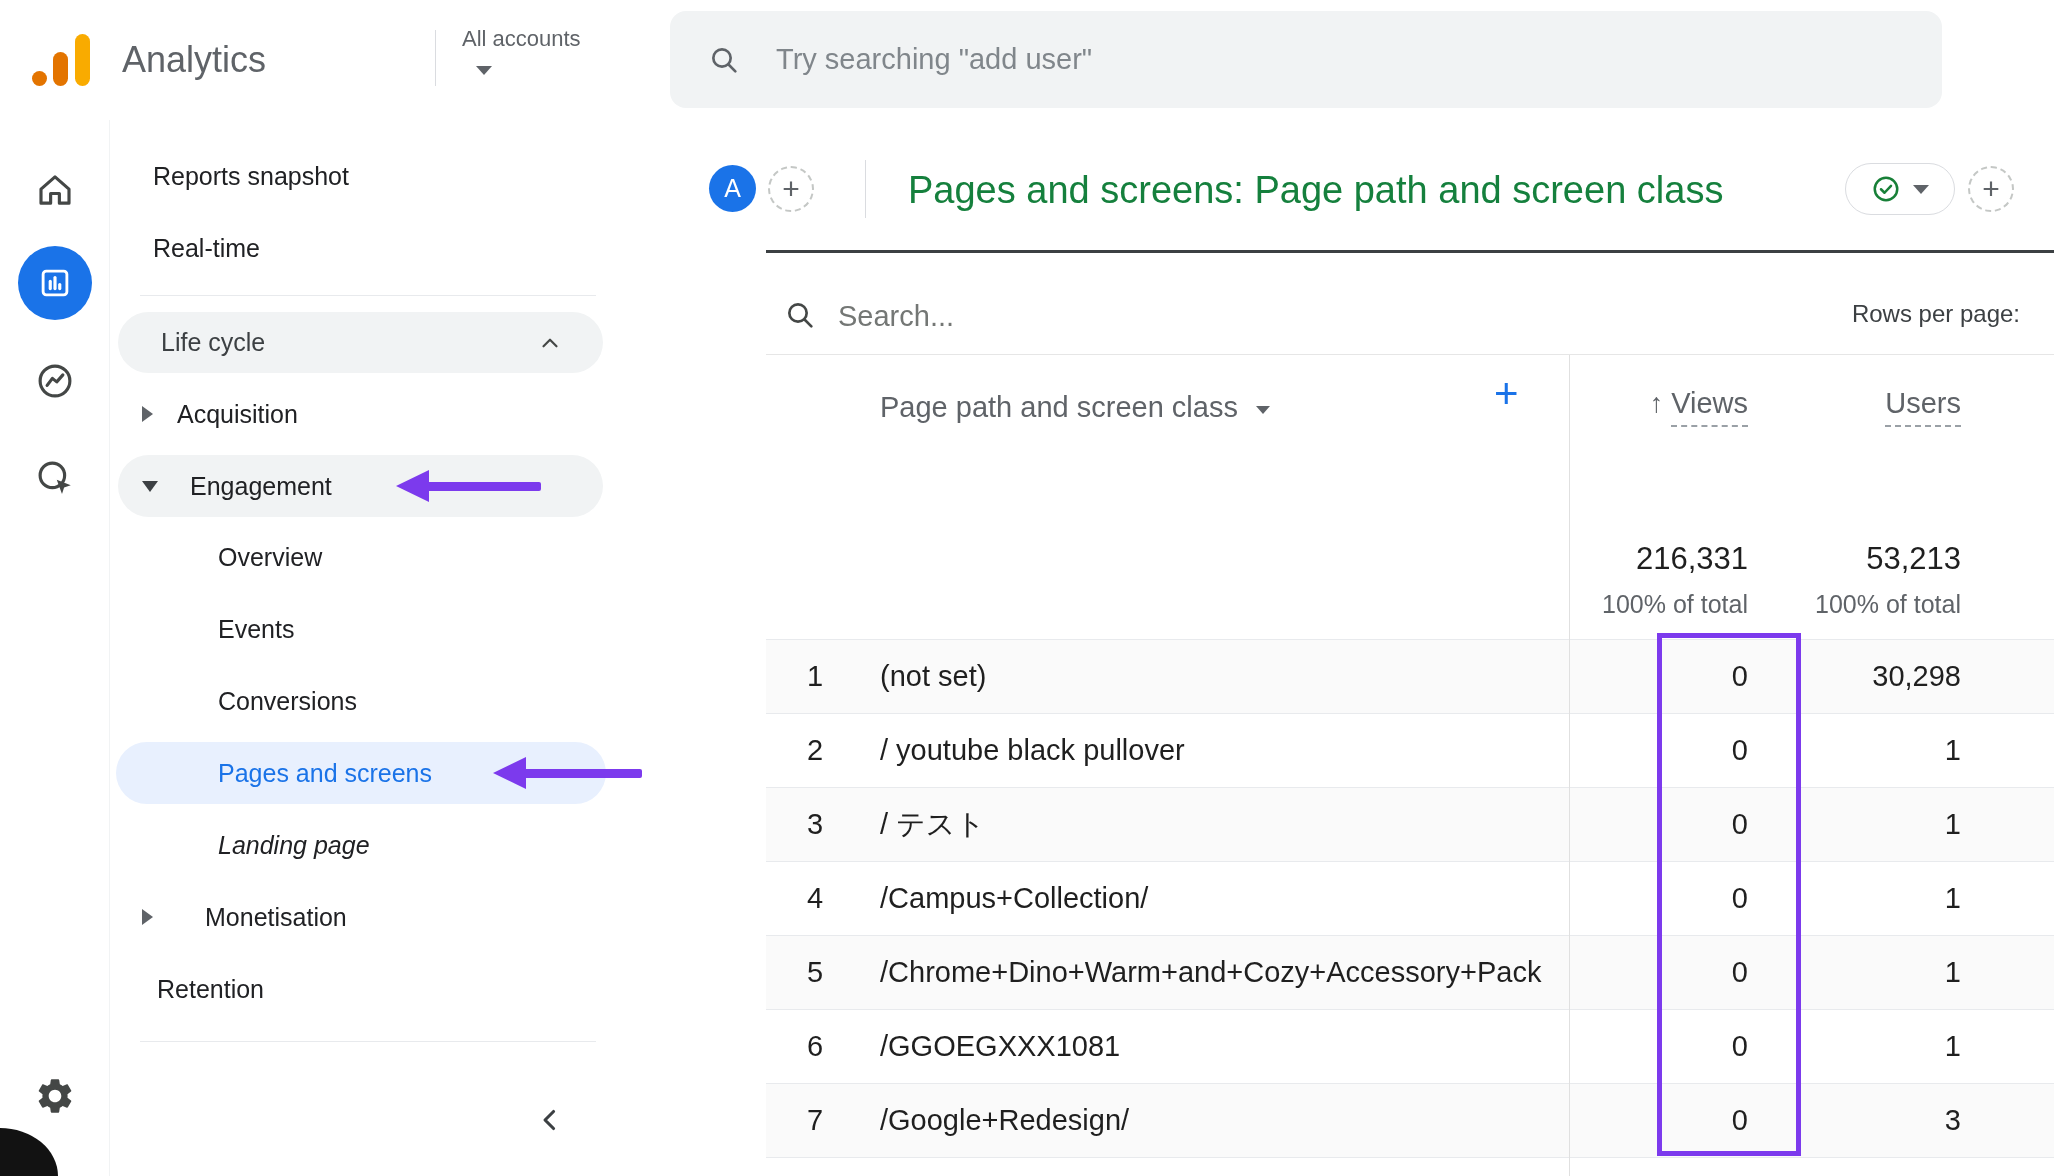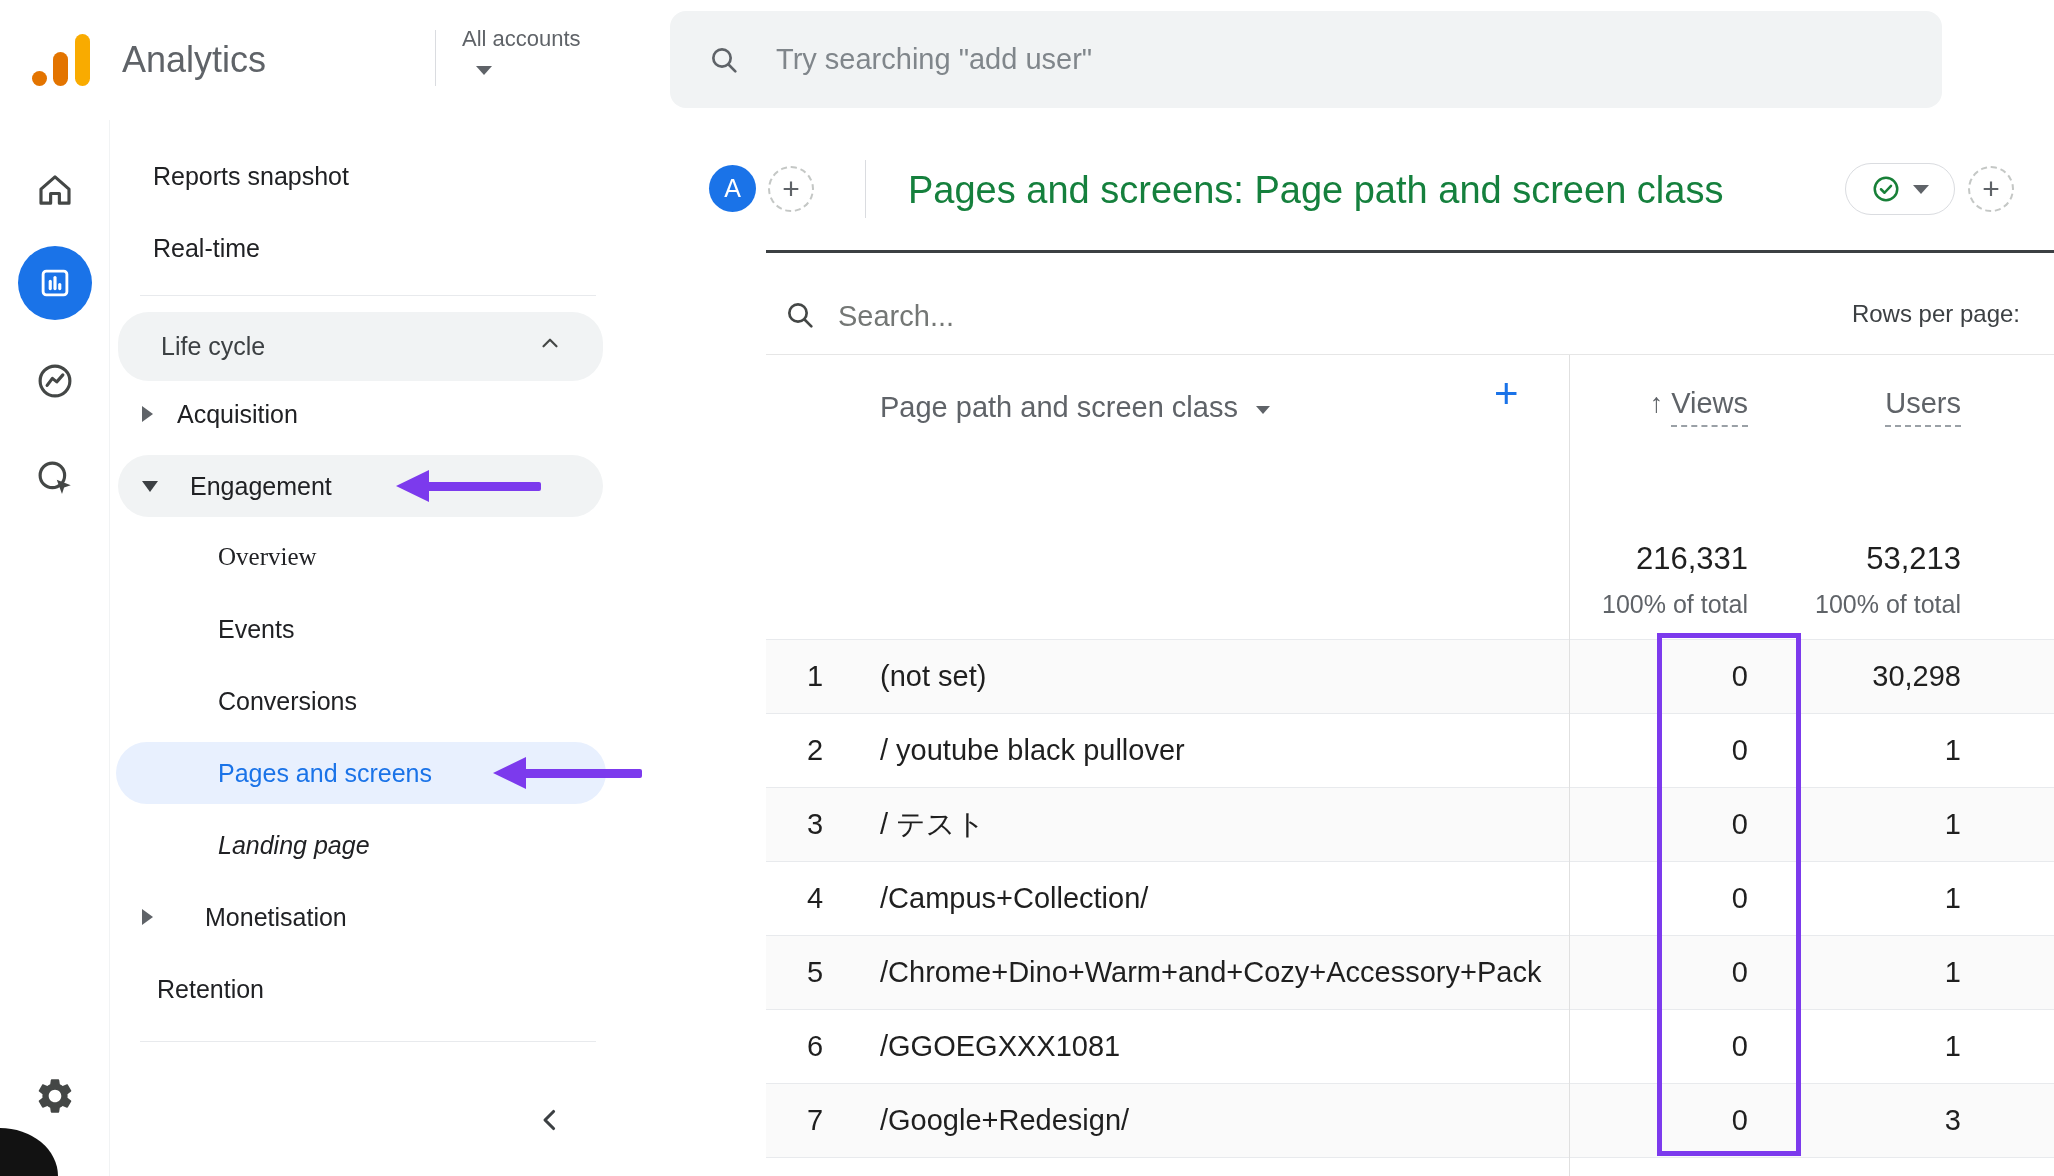--- a/index.html
+++ b/index.html
@@ -37,21 +37,21 @@
   .sb-row { position: absolute; left: 0; width: 100%; height: 62px; display: flex; align-items: center; cursor: pointer; font-size: 25px; color: #202124; }
   .sb-pill { position: absolute; left: 8px; width: 485px; height: 62px; border-radius: 31px; background: #f1f3f4; }
   .sb-divider { position: absolute; left: 30px; width: 456px; height: 1px; background: #e8eaed; }
   .tri-right { width: 0; height: 0; border-top: 8px solid transparent; border-bottom: 8px solid transparent; border-left: 11px solid #5f6368; }
   .tri-down { width: 0; height: 0; border-left: 8px solid transparent; border-right: 8px solid transparent; border-top: 11px solid #3c4043; }
   .cat-label { margin-left: 75px; font-weight: 500; }
   .cat-label.with-tri { margin-left: 24px; }
   .sub-label { margin-left: 108px; font-weight: 400; }
   .plain-label { margin-left: 43px; font-weight: 400; }
   .sb-tri { margin-left: 32px; }
-  .lifecycle-pill { position: absolute; left: 8px; top: 192px; width: 485px; height: 69px; border-radius: 31px; background: #f1f3f4; display: flex; align-items: center; cursor: pointer; }
+  .lifecycle-pill { position: absolute; left: 8px; top: 192px; width: 485px; height: 61px; border-radius: 31px; background: #f1f3f4; display: flex; align-items: center; cursor: pointer; }
   .lifecycle-label { margin-left: 43px; font-size: 25px; font-weight: 500; color: #3c4043; }
   .lifecycle-chevron { position: absolute; right: 40px; top: 18px; }
   .pages-pill { background: #e8f0fe; }
   .pages-label { color: #1a73e8; font-weight: 500; }
   .collapse-btn { position: absolute; left: 421px; top: 981px; width: 38px; height: 38px; display: flex; align-items: center; justify-content: center; cursor: pointer; }
 
   
   .avatar { position: absolute; left: 709px; top: 165px; width: 47px; height: 47px; border-radius: 50%; background: #1a73e8; color: #fff; font-size: 25px; display: flex; align-items: center; justify-content: center; cursor: pointer; }
   .dashed-plus { position: absolute; width: 46px; height: 46px; border: 2px dashed #c4c7c5; border-radius: 50%; color: #5f6368; font-size: 30px; display: flex; align-items: center; justify-content: center; cursor: pointer; }
   .plus1 { left: 768px; top: 166px; }
@@ -186,21 +186,21 @@
       <span class="tri-right sb-tri"></span>
       <span class="cat-label with-tri">Acquisition</span>
     </div>
 
     <div class="sb-pill" style="top:335px;"></div>
     <div class="sb-row" style="top:335px;gap:8px;">
       <span class="tri-down sb-tri"></span>
       <span class="cat-label with-tri">Engagement</span>
     </div>
 
-    <div class="sb-row" style="top:406px;font-family:Liberation Serif, serif;">
+    <div class="sb-row" style="top:406px;">
       <span class="sub-label">Overview</span>
     </div>
     <div class="sb-row" style="top:478px;">
       <span class="sub-label">Events</span>
     </div>
     <div class="sb-row" style="top:550px;">
       <span class="sub-label">Conversions</span>
     </div>
 
     <div class="sb-pill pages-pill" style="top:622px; left:6px; width:490px;"></div>

